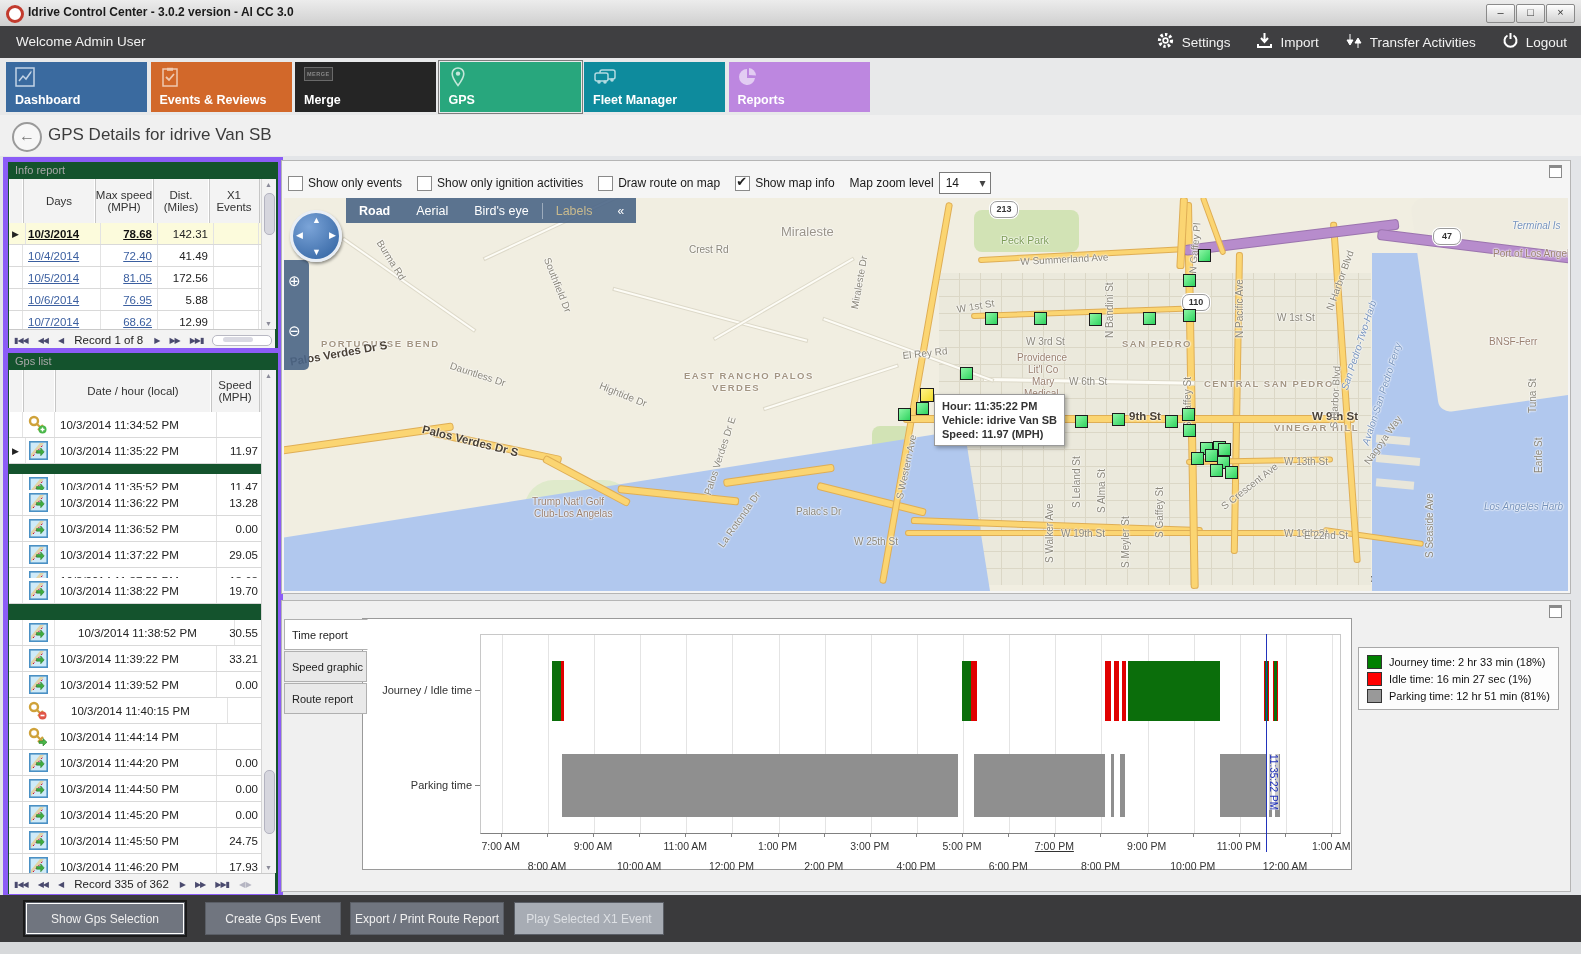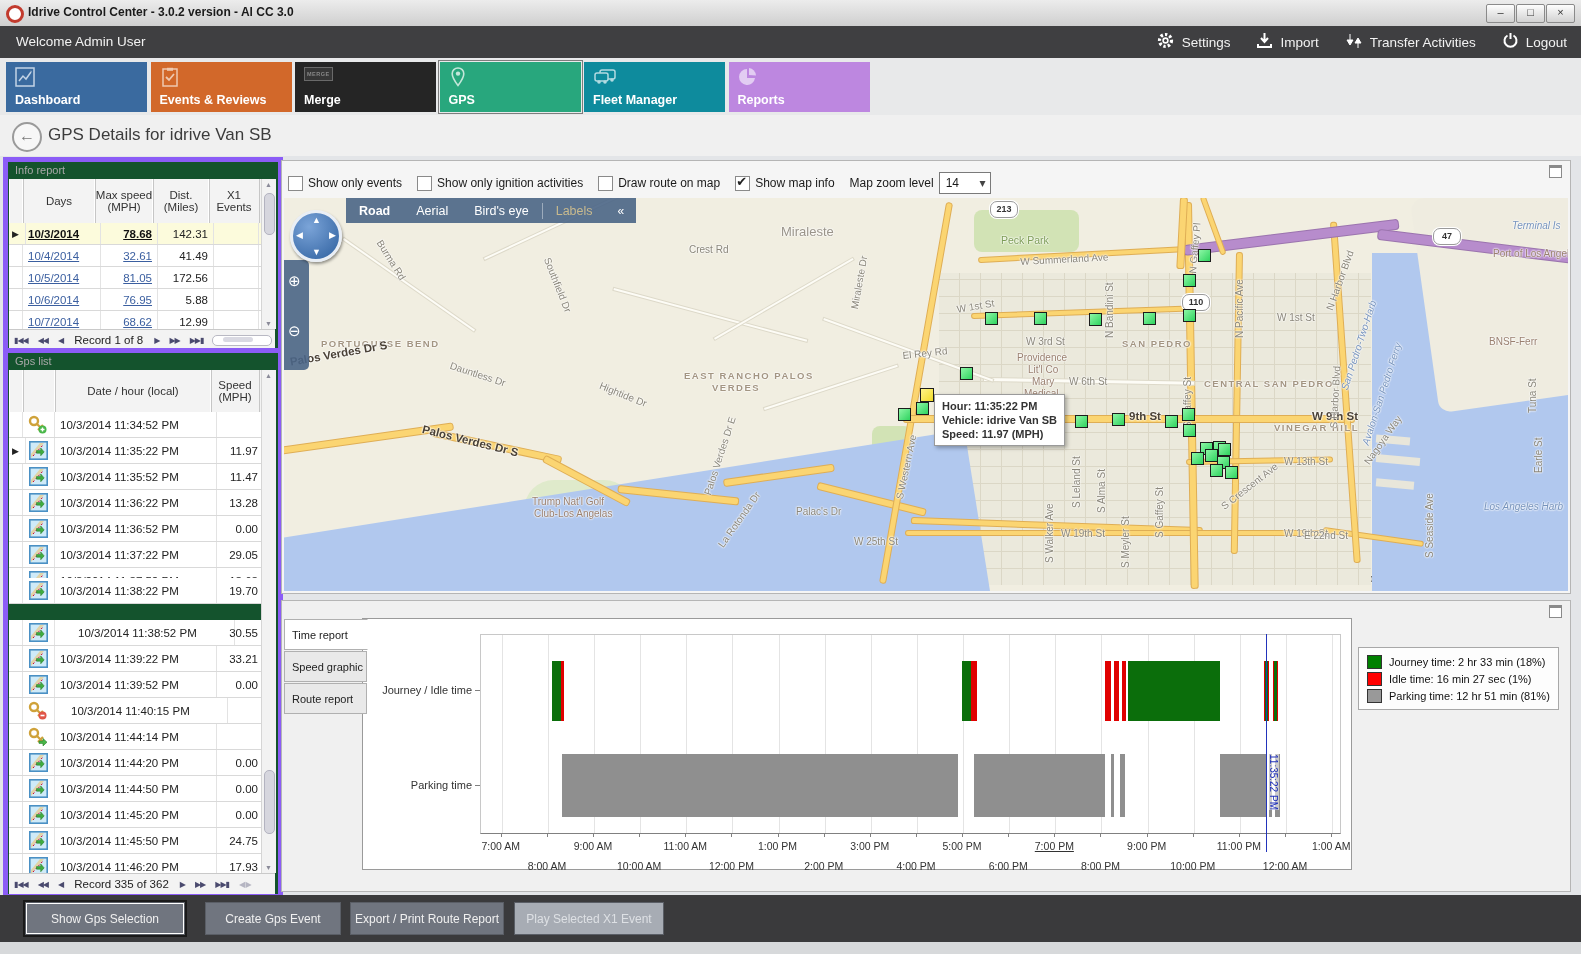--- a/index.html
+++ b/index.html
@@ -258,21 +258,21 @@
           </div>
           <div class="tcell num" style="left: 143px; width: 56px;">142.31</div>
           <div class="tcell" style="left: 199px; width: 50px;"></div>
         </div>
         <div class="trow" style="top: 22px; height: 21px;">
           <div class="tcell" style="left: 0px; width: 13px;"></div>
           <div class="tcell" style="left: 13px; width: 72px; padding-left: 6px;">
             <span class="lnk">10/4/2014</span>
           </div>
           <div class="tcell num" style="left: 85px; width: 58px;">
-            <span class="lnk">32.61</span>
+            <span class="lnk">72.40</span>
           </div>
           <div class="tcell num" style="left: 143px; width: 56px;">41.49</div>
           <div class="tcell" style="left: 199px; width: 50px;"></div>
         </div>
         <div class="trow" style="top: 44px; height: 21px;">
           <div class="tcell" style="left: 0px; width: 13px;"></div>
           <div class="tcell" style="left: 13px; width: 72px; padding-left: 6px;">
             <span class="lnk">10/5/2014</span>
           </div>
           <div class="tcell num" style="left: 85px; width: 58px;">
@@ -351,21 +351,21 @@
             <span style="display:inline-block;height:19px;"><svg width="19" height="19" viewBox="0 0 19 19">
                 <rect x="0.8" y="0.8" width="17.4" height="17.4" fill="#cfeaf8" stroke="#4a90c4" stroke-width="1.6"></rect>
                 <path d="M2 17L15 2h-4L2 13z" fill="#e2d3a6"></path>
                 <path d="M4 15L14 4" stroke="#c03" stroke-width="1" stroke-dasharray="2 2" fill="none"></path>
                 <path d="M10 16h5v-3l4 4.5-4 4.5v-3h-5z" transform="translate(-1,-4) scale(0.85)" fill="#3fae3f" stroke="#2a7d2a" stroke-width="0.7"></path>
               </svg></span>
           </div>
           <div class="tcell" style="left: 45px; width: 156px; padding-left: 6px;">10/3/2014 11:35:22 PM</div>
           <div class="tcell num" style="left: 201px; width: 48px;">11.97</div>
         </div>
-        <div class="trow" style="top: 52px; height: 25px; text-align: center;">
+        <div class="trow" style="top: 62px; height: 25px; text-align: center;">
           <div class="tcell" style="left: 0px; width: 13px;"></div>
           <div class="tcell" style="left: 13px; width: 32px; justify-content: center;">
             <span style="display:inline-block;height:19px;"><svg width="19" height="19" viewBox="0 0 19 19">
                 <rect x="0.8" y="0.8" width="17.4" height="17.4" fill="#cfeaf8" stroke="#4a90c4" stroke-width="1.6"></rect>
                 <path d="M2 17L15 2h-4L2 13z" fill="#e2d3a6"></path>
                 <path d="M4 15L14 4" stroke="#c03" stroke-width="1" stroke-dasharray="2 2" fill="none"></path>
                 <path d="M10 16h5v-3l4 4.5-4 4.5v-3h-5z" transform="translate(-1,-4) scale(0.85)" fill="#3fae3f" stroke="#2a7d2a" stroke-width="0.7"></path>
               </svg></span>
           </div>
           <div class="tcell" style="left: 45px; width: 156px; padding-left: 6px;">10/3/2014 11:35:52 PM</div>

